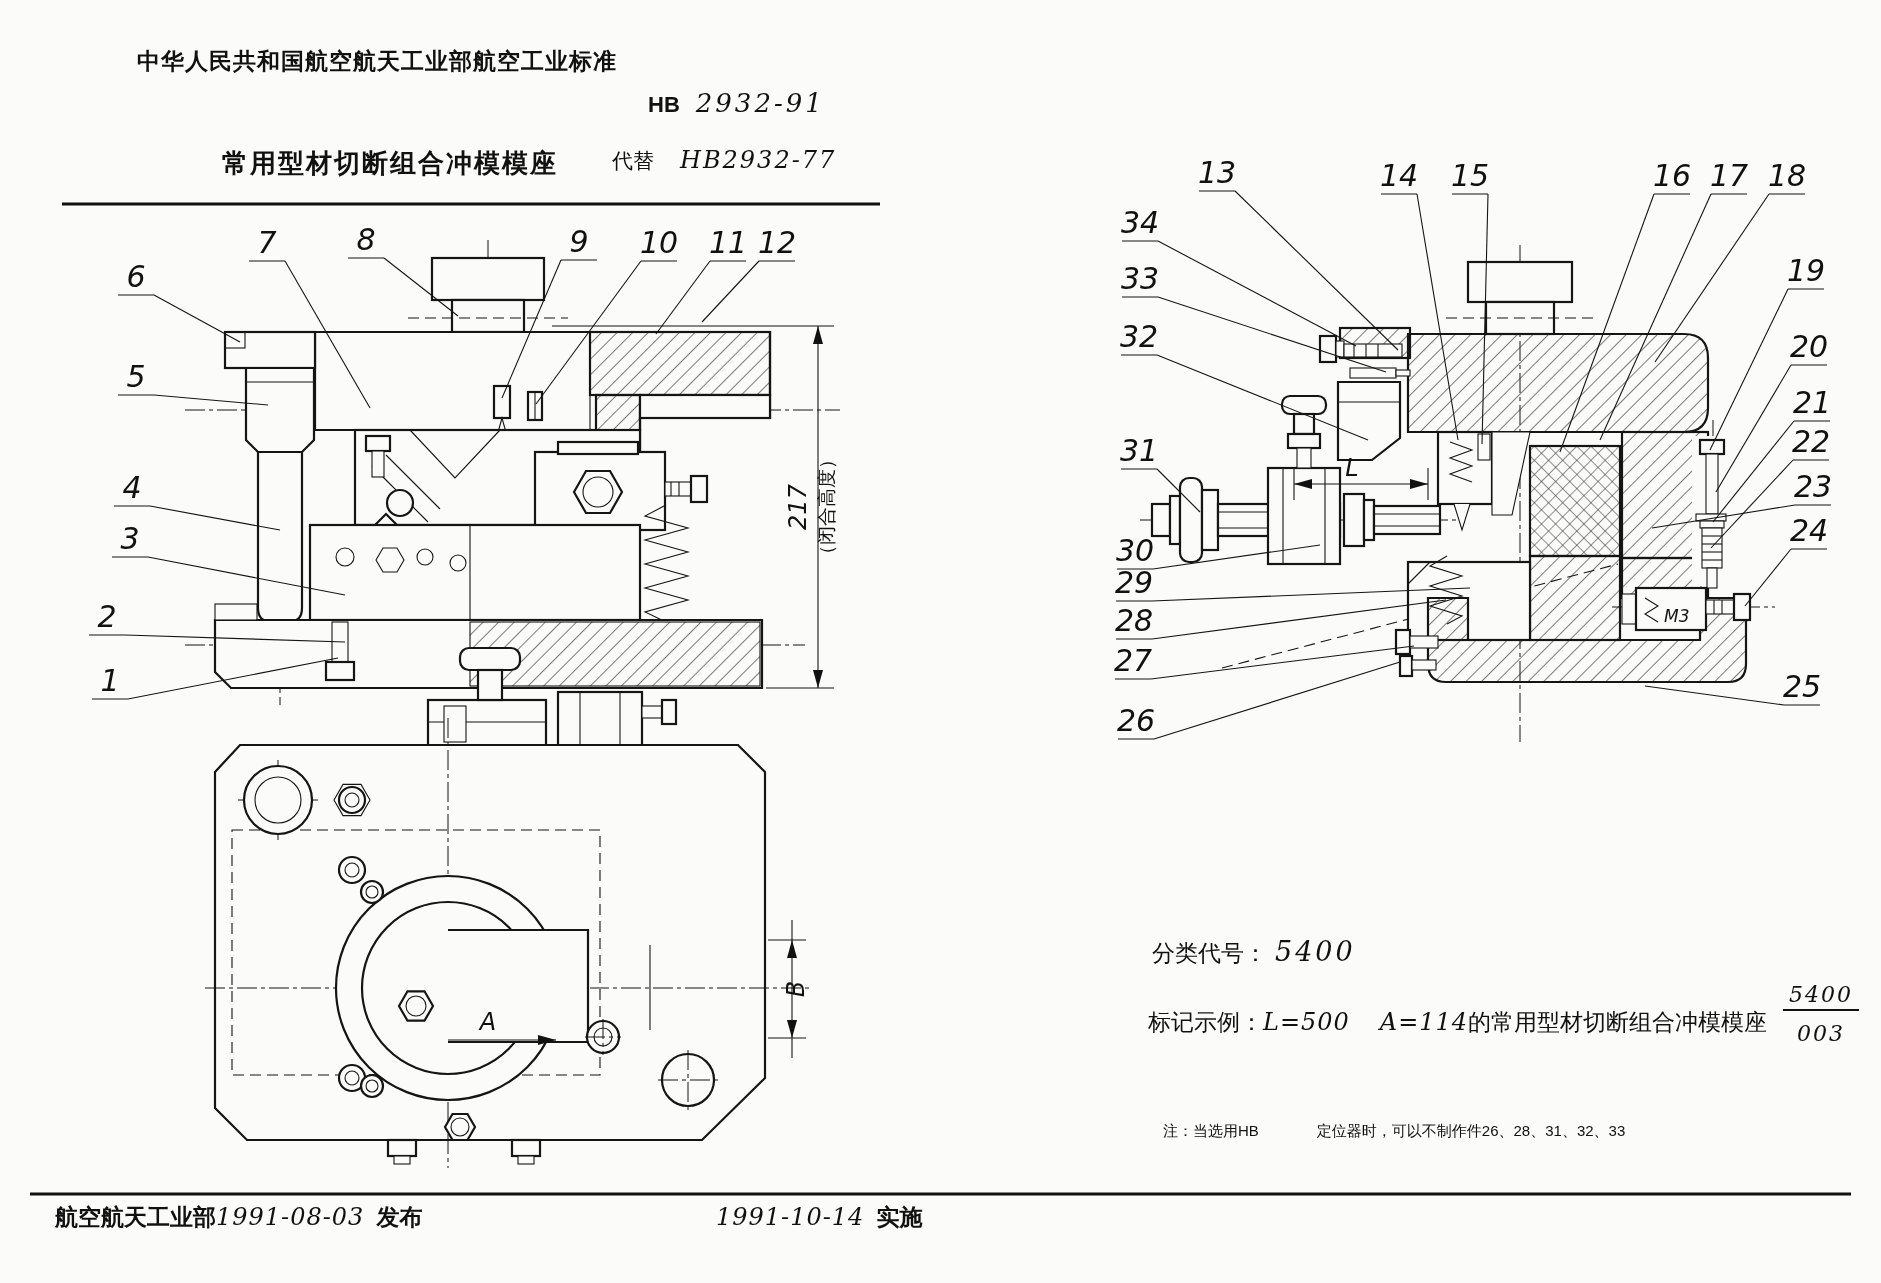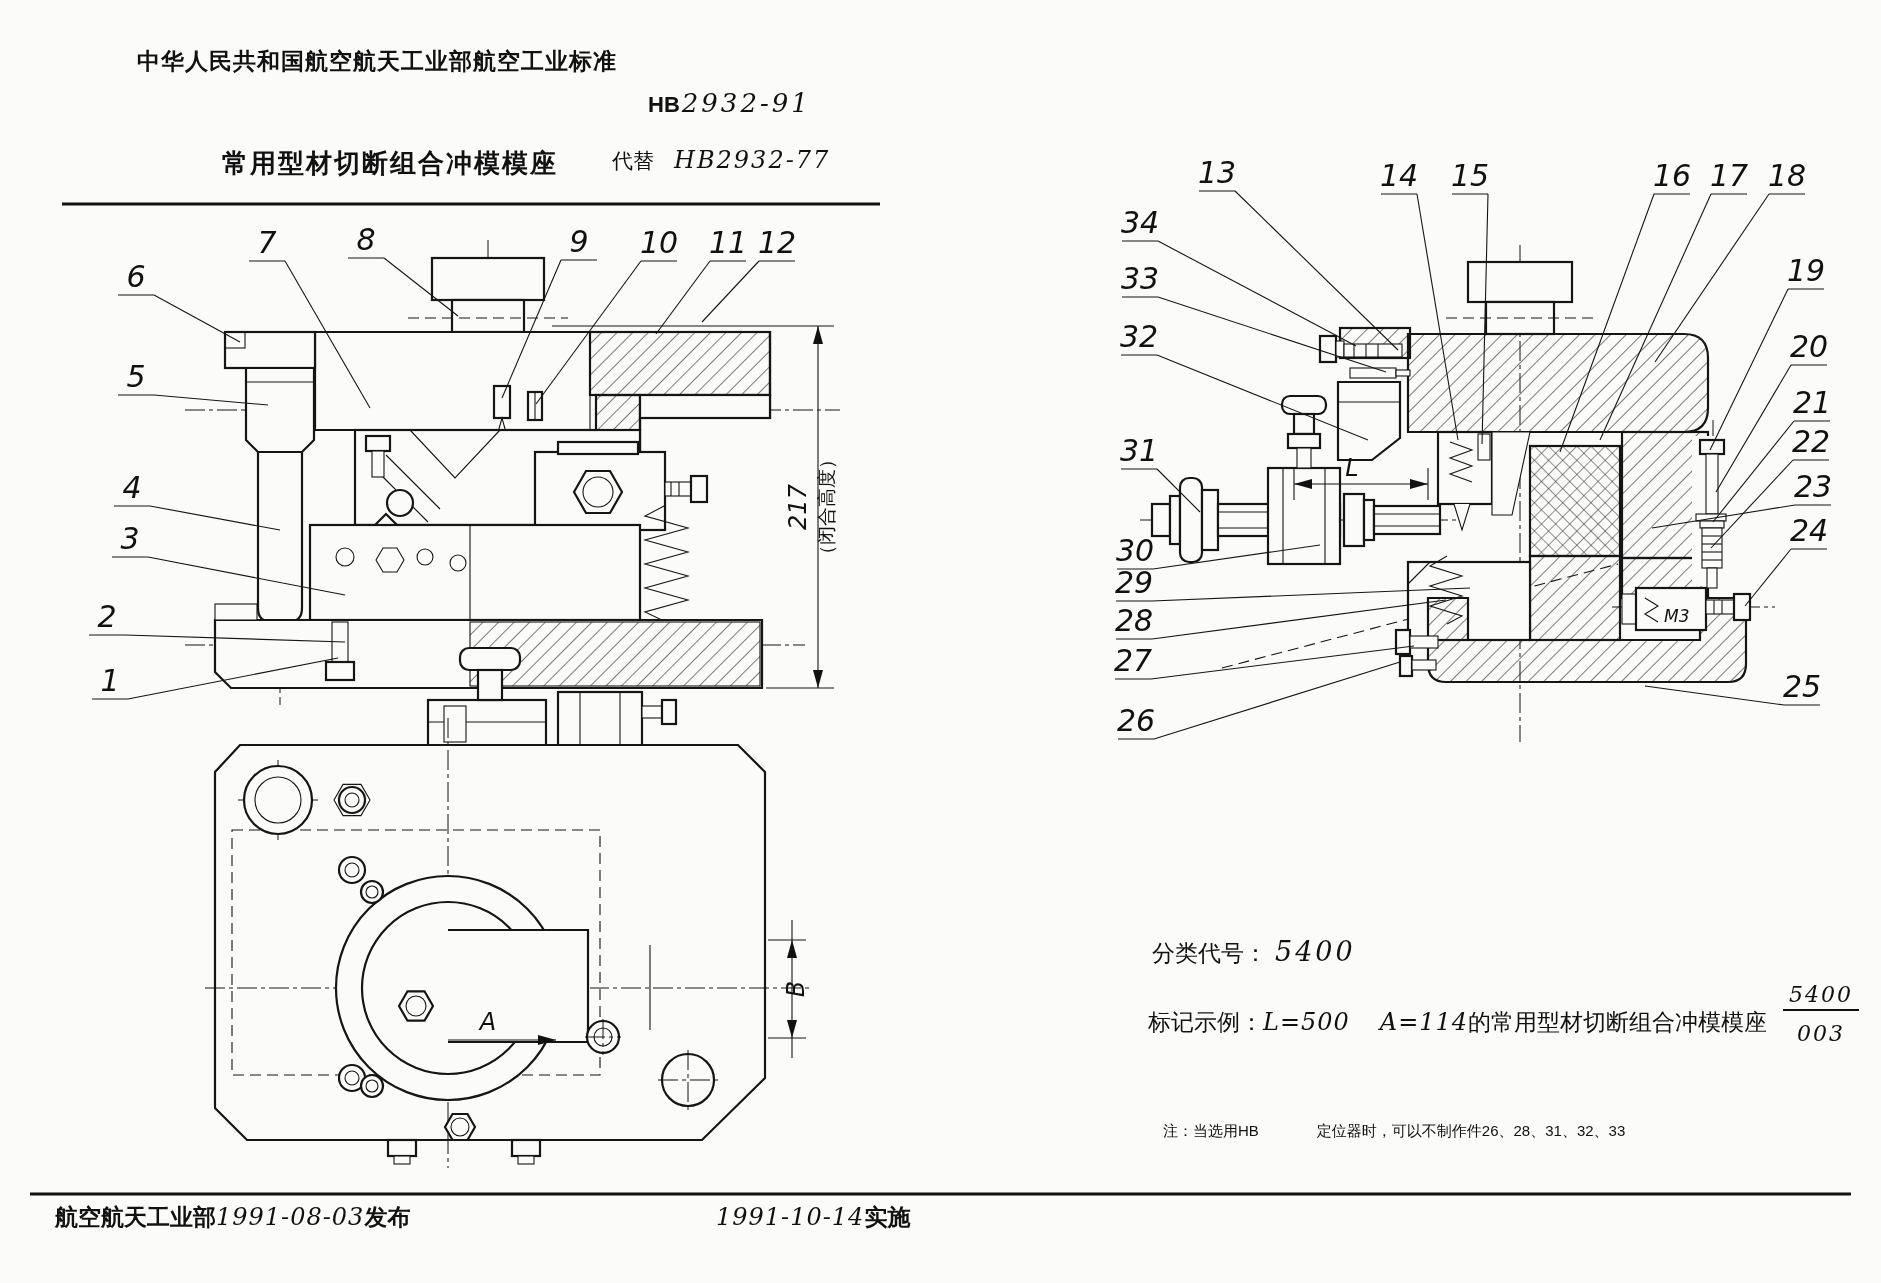--- a/index.html
+++ b/index.html
@@ -5,37 +5,37 @@
   html,body{margin:0;padding:0;}
   body{
     width:1881px;height:1283px;position:relative;overflow:hidden;
     background:#fbfbf9;color:#111;
     font-family:"Liberation Sans",sans-serif;
   }
   .abs{position:absolute;white-space:nowrap;}
   .t-org{left:137px;top:46px;font-size:23px;font-weight:bold;letter-spacing:1px;}
   .t-title{left:222px;top:146px;font-size:26px;font-weight:bold;letter-spacing:2px;}
   .hb-line{left:648px;top:88px;font-size:22px;font-weight:bold;}
-  .hb-num{font:italic 26px "DejaVu Serif",serif;font-weight:normal;letter-spacing:3px;margin-left:2px;}
+  .hb-num{font:italic 26px "DejaVu Serif",serif;font-weight:normal;letter-spacing:3px;margin-left:16px;}
   .dt-line{left:612px;top:146px;font-size:21px;}
-  .dt-num{font:italic 24px "DejaVu Serif",serif;letter-spacing:2px;margin-left:20px;}
+  .dt-num{font:italic 24px "DejaVu Serif",serif;letter-spacing:2px;margin-left:26px;}
   .cls-line{left:1152px;top:936px;font-size:23px;}
   .cls-code{font:italic 27px "DejaVu Serif",serif;letter-spacing:3px;margin-left:8px;}
   .mark-line{left:1148px;top:992px;font-size:23px;}
   .hw{font:italic 24px "DejaVu Serif",serif;letter-spacing:1px;}
   .gap30{display:inline-block;width:30px;}
   .frac{display:inline-block;vertical-align:middle;position:relative;top:-10px;margin-left:16px;text-align:center;}
   .frac .num{display:block;font:italic 22px "DejaVu Serif",serif;border-bottom:2px solid #111;padding:0 6px 2px 6px;letter-spacing:2px;}
   .frac .den{display:block;font:italic 22px "DejaVu Serif",serif;padding-top:10px;letter-spacing:2px;}
   .note-line{left:1163px;top:1122px;font-size:15px;}
   .note-gap{display:inline-block;width:58px;}
   .footer-l{left:55px;top:1202px;font-size:23px;font-weight:bold;}
   .footer-r{left:716px;top:1202px;font-size:23px;}
   .f-date{font:italic 24px "DejaVu Serif",serif;font-weight:normal;letter-spacing:1px;margin-top:9px;}
-  .f-suffix{font-weight:bold;}
+  .f-suffix{font-weight:bold;margin-left:12px;}
   svg{position:absolute;left:0;top:0;}
   .ln{fill:none;stroke:#151515;stroke-width:2.2;}
   .tn{fill:none;stroke:#151515;stroke-width:1.1;}
   .cl{fill:none;stroke:#151515;stroke-width:1;stroke-dasharray:20 4 4 4;}
   .dsh{fill:none;stroke:#151515;stroke-width:1.1;stroke-dasharray:11 6;}
   .wf{fill:#fbfbf9;}
   .hf{fill:url(#hat);}
   .xf{fill:url(#xhat);}
   .pnum{font:italic 30px "DejaVu Sans",sans-serif;fill:#111;text-anchor:middle;}
   .dtxt{font:italic 24px "DejaVu Sans",sans-serif;fill:#111;text-anchor:middle;}

